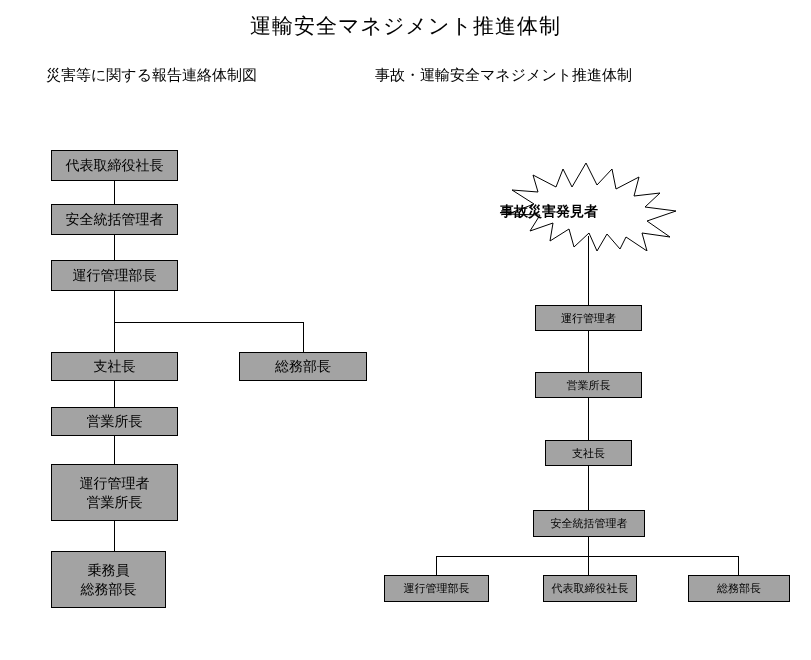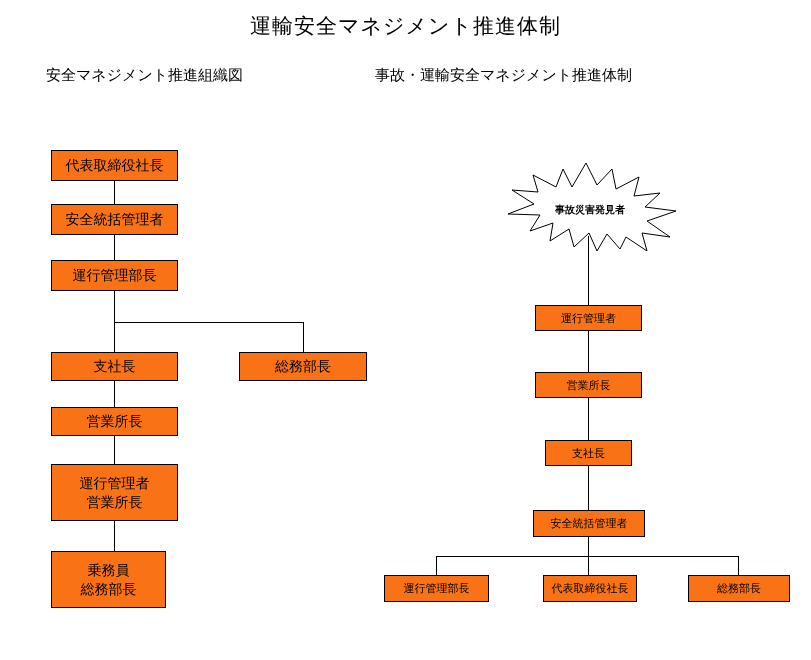--- a/index.html
+++ b/index.html
@@ -37,21 +37,21 @@
     color: #000;
     white-space: nowrap;
   }
   .subtitle-left  { left: 46px;  top: 66px; }
   .subtitle-right { left: 375px; top: 66px; }
 
   .node {
     position: absolute;
     box-sizing: border-box;
     border: 1px solid #000000;
-    background: #f97316;
+    background: #a3a3a3;
     display: flex;
     flex-direction: column;
     align-items: center;
     justify-content: center;
     text-align: center;
     color: #000000;
     line-height: 1.35;
   }
   .node .line { display: block; white-space: nowrap; }
 
@@ -69,35 +69,34 @@
 
   .burst {
     position: absolute;
   }
   .burst svg { display: block; }
   .burst-label {
     position: absolute;
     left: 0;
     top: 40px;
     width: 180px;
-    text-align: center;
-    font-size: 10px;
+    font-size: 14px;
     font-weight: bold;
     color: #000000;
     white-space: nowrap;
   }
 </style>
 </head>
 <body>
 
 <div id="diagram-root">
 
   <div class="title">運輸安全マネジメント推進体制</div>
 
-  <div class="subtitle subtitle-left">安全マネジメント推進組織図</div>
+  <div class="subtitle subtitle-left">災害等に関する報告連絡体制図</div>
   <div class="subtitle subtitle-right">事故・運輸安全マネジメント推進体制</div>
 
   <div class="node node-l" style="left:51px; top:150px; width:127px; height:31px;">
     <span class="line">代表取締役社長</span>
   </div>
 
   <div class="node node-l" style="left:51px; top:204px; width:127px; height:31px;">
     <span class="line">安全統括管理者</span>
   </div>
 

